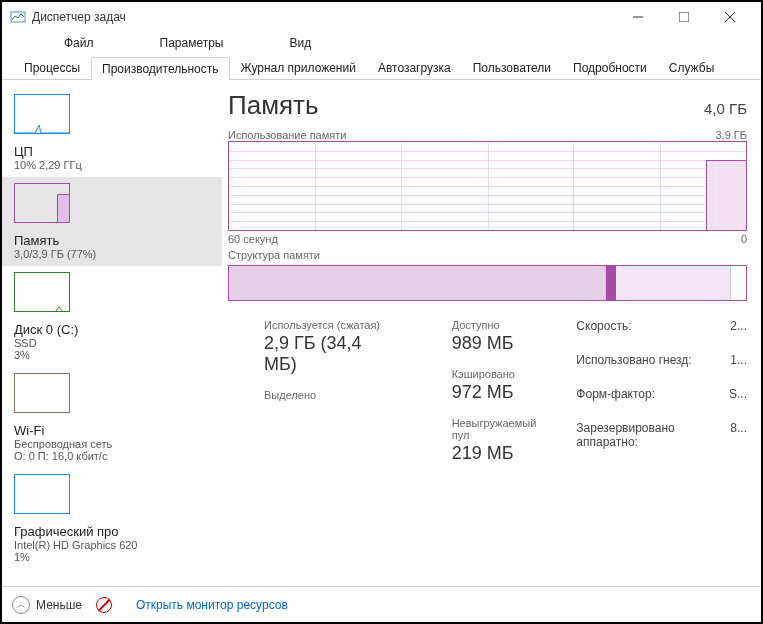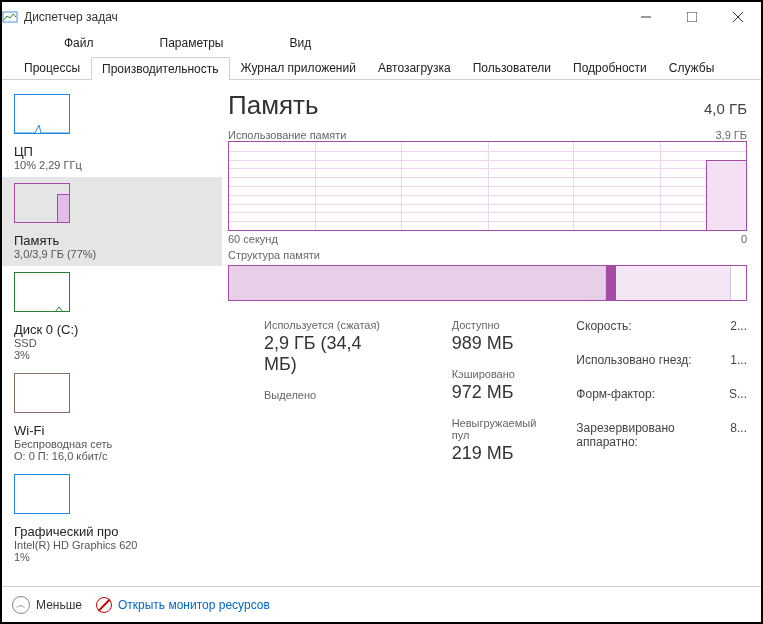--- a/index.html
+++ b/index.html
@@ -1,17 +1,17 @@
 <!DOCTYPE html>
 <html><head>
 <meta charset="utf-8">
 <style>
 * { box-sizing: border-box; margin: 0; padding: 0; font-family: "Segoe UI", Tahoma, sans-serif; }
 body { background: #fff; width: 763px; height: 624px; overflow: hidden; border: 2px solid #000; position: relative; }
-.titlebar { height: 30px; display: flex; align-items: center; padding: 0 0; }
+.titlebar { height: 30px; display: flex; align-items: center; padding: 0 8px; }
 .titlebar-icon { width: 16px; height: 16px; margin-right: 6px; }
 .titlebar-title { font-size: 12px; color: #333; flex: 1; }
 .win-btns { display: flex; }
 .win-btn { width: 46px; height: 30px; display: flex; align-items: center; justify-content: center; color: #555; }
 .menubar { height: 22px; display: flex; align-items: center; padding: 0 6px; gap: 2px; }
 .menu-item { font-size: 12px; padding: 2px 8px; color: #222; margin-left: 48px; }
 .tabs { display: flex; border-bottom: 1px solid #d0d0d0; padding-left: 11px; height: 26px; align-items: flex-end; }
 .tab { font-size: 12px; padding: 4px 10px; color: #222; border: 1px solid transparent; border-bottom: none; position: relative; }
 .tab.active { border-color: #d0d0d0; background: #fff; border-radius: 2px 2px 0 0; top: 1px; margin-top: 12px; }
 .content { display: flex; height: 504px; }
@@ -35,21 +35,21 @@
 .comp-seg { height: 100%; }
 .axis-row { display: flex; justify-content: space-between; font-size: 11px; color: #666; margin-top: 2px; gap: 22px; }
 .stats { display: flex; margin-top: 18px; gap: 30px; }
 .stat-col { display: flex; flex-direction: column; gap: 14px; margin-left: 36px; }
 .stat-label { font-size: 11px; color: #666; }
 .stat-value { font-size: 18px; color: #333; margin-top: 2px; }
 .spec-table { display: flex; flex-direction: column; gap: 20px; font-size: 12px; color: #444; min-width: 170px; }
 .spec-row { display: flex; justify-content: space-between; gap: 10px; }
 .bottom-bar { position: absolute; bottom: 0; left: 0; right: 0; height: 36px; border-top: 1px solid #d0d0d0; display: flex; align-items: center; padding: 0 10px; gap: 14px; }
 .bb-btn { display: flex; align-items: center; gap: 6px; font-size: 12px; color: #333; }
-.bb-link { color: #0066cc; font-size: 12px; display: flex; align-items: center; gap: 6px; }
+.bb-link { color: #0066cc; font-size: 12px; display: flex; align-items: center; gap: 24px; }
 .chev-circle { width: 18px; height: 18px; border: 1px solid #888; border-radius: 50%; display: flex; align-items: center; justify-content: center; font-size: 10px; }
 .no-icon { width: 16px; height: 16px; border: 1.5px solid #c00; border-radius: 50%; position: relative; }
 .no-icon::after { content: ""; position: absolute; width: 1.5px; height: 16px; background: #c00; left: 50%; top: -1px; transform: translateX(-50%) rotate(45deg); }
 </style>
 </head>
 <body>
 
 <div class="titlebar">
   <svg class="titlebar-icon" viewBox="0 0 16 16">
       <rect x="1" y="3" width="14" height="10" fill="none" stroke="#4a90d9" stroke-width="1"></rect>

